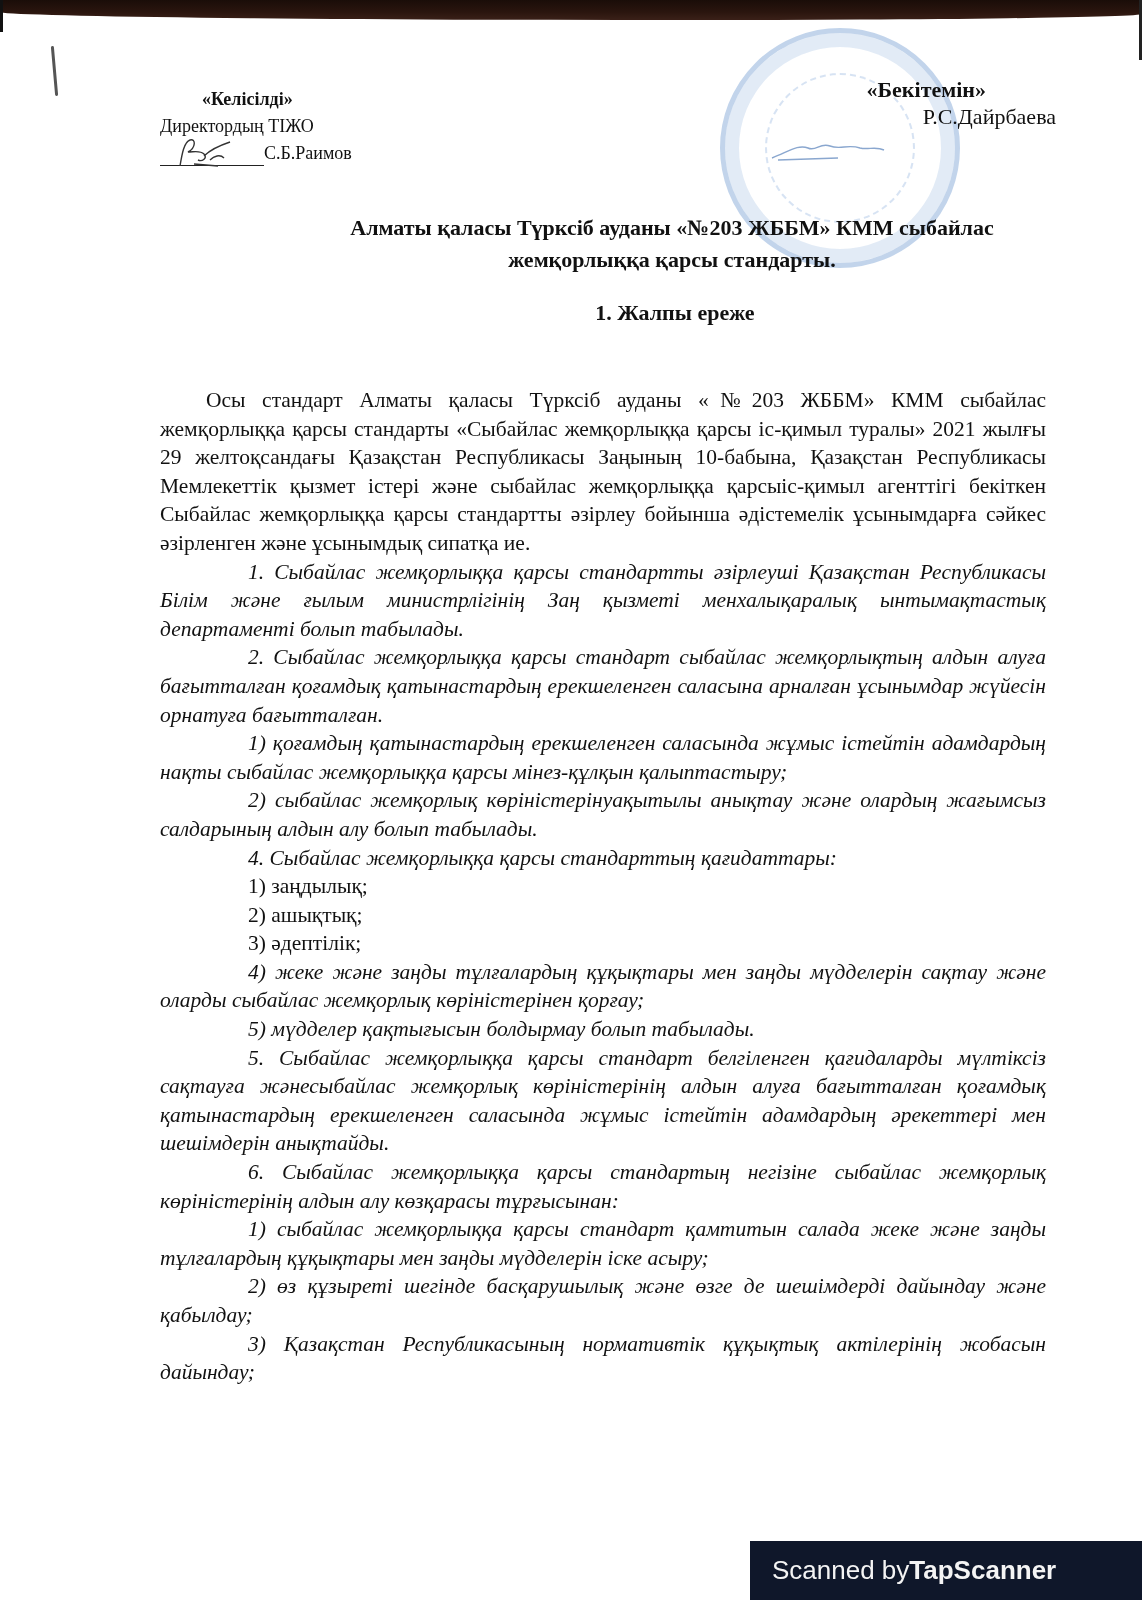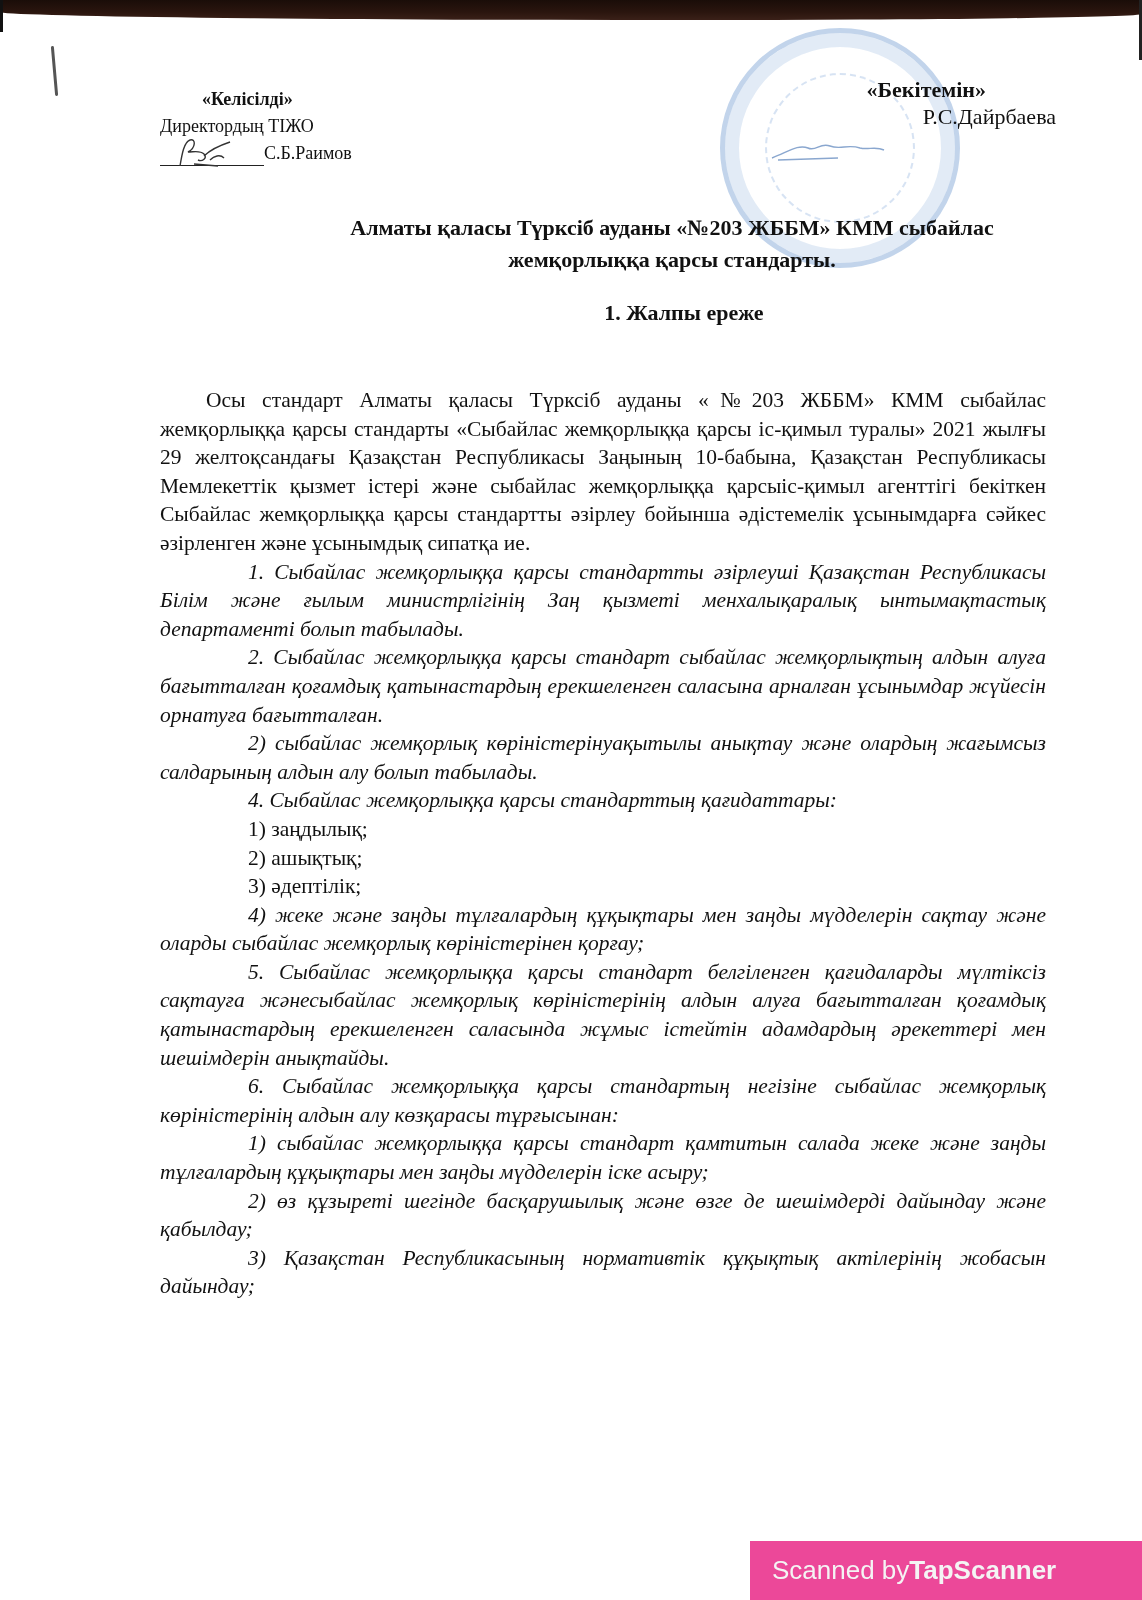--- a/index.html
+++ b/index.html
@@ -41,36 +41,36 @@
     .approval-right .title { font-weight: bold; padding-right: 72px; }
     .approval-right .name { padding-right: 2px; }
     .signature-right { position: absolute; left: 90px; top: 58px; width: 120px; height: 30px; }
 
     .doc-title {
       position: absolute; left: 160px; top: 212px; width: 900px;
       text-align: center; font-weight: bold; font-size: 22px; line-height: 32px;
       padding-left: 124px;
     }
     .section-heading {
-      position: absolute; left: 172px; top: 300px; width: 900px;
+      position: absolute; left: 163px; top: 300px; width: 900px;
       text-align: center; font-weight: bold; font-size: 22px; padding-left: 124px;
     }
 
     .body-text {
       position: absolute; left: 160px; top: 362px; width: 886px;
       font-size: 21.5px; line-height: 28.6px; text-align: justify; margin-top: 24px;
     }
     .body-text p { margin: 0; }
     .indent { text-indent: 46px; }
     .indent-deep { text-indent: 88px; font-style: italic; }
     .item { padding-left: 88px; text-indent: 0; }
 
     .scanner-badge {
       position: absolute; left: 750px; top: 1541px; width: 392px; height: 59px;
-      background: #ec4899; color: #f4f4f4;
+      background: #0f172a; color: #f4f4f4;
       font-family: "Liberation Sans", "DejaVu Sans", sans-serif;
       font-size: 26px; display: flex; align-items: center; padding-left: 22px;
     }
     .scanner-badge b { font-weight: bold; margin-left: 0; }
   </style>
 </head>
 <body>
 
 <div class="top-shadow"></div>
 <div class="left-shadow"></div>
@@ -104,26 +104,28 @@
   <div>Алматы қаласы Түрксіб ауданы «№203 ЖББМ» КММ сыбайлас</div>
   <div>жемқорлыққа қарсы стандарты.</div>
 </div>
 
 <div class="section-heading">1. Жалпы ереже</div>
 
 <div class="body-text">
   <p class="indent">Осы стандарт Алматы қаласы Түрксіб ауданы «№203 ЖББМ» КММ сыбайлас жемқорлыққа қарсы стандарты «Сыбайлас жемқорлыққа қарсы іс-қимыл туралы» 2021 жылғы 29 желтоқсандағы Қазақстан Республикасы Заңының 10-бабына, Қазақстан Республикасы Мемлекеттік қызмет істері және сыбайлас жемқорлыққа қарсыіс-қимыл агенттігі бекіткен Сыбайлас жемқорлыққа қарсы стандартты әзірлеу бойынша әдістемелік ұсынымдарға сәйкес әзірленген және ұсынымдық сипатқа ие.</p>
   <p class="indent-deep">1. Сыбайлас жемқорлыққа қарсы стандартты әзірлеуші Қазақстан Республикасы Білім және ғылым министрлігінің Заң қызметі менхалықаралық ынтымақтастық департаменті болып табылады.</p>
   <p class="indent-deep">2. Сыбайлас жемқорлыққа қарсы стандарт сыбайлас жемқорлықтың алдын алуға бағытталған қоғамдық қатынастардың ерекшеленген саласына арналған ұсынымдар жүйесін орнатуға бағытталған.</p>
+  <p class="indent-deep">1) қоғамдың қатынастардың ерекшеленген саласында жұмыс істейтін адамдардың нақты сыбайлас жемқорлыққа қарсы мінез-құлқын қалыптастыру;</p>
   <p class="indent-deep">2) сыбайлас жемқорлық көріністерінуақытылы анықтау және олардың жағымсыз салдарының алдын алу болып табылады.</p>
   <p class="indent-deep">4. Сыбайлас жемқорлыққа қарсы стандарттың қағидаттары:</p>
   <p class="item">1) заңдылық;</p>
   <p class="item">2) ашықтық;</p>
   <p class="item">3) әдептілік;</p>
   <p class="indent-deep">4) жеке және заңды тұлғалардың құқықтары мен заңды мүдделерін сақтау және оларды сыбайлас жемқорлық көріністерінен қорғау;</p>
+  <p class="indent-deep">5) мүдделер қақтығысын болдырмау болып табылады.</p>
   <p class="indent-deep">5. Сыбайлас жемқорлыққа қарсы стандарт белгіленген қағидаларды мүлтіксіз сақтауға жәнесыбайлас жемқорлық көріністерінің алдын алуға бағытталған қоғамдық қатынастардың ерекшеленген саласында жұмыс істейтін адамдардың әрекеттері мен шешімдерін анықтайды.</p>
   <p class="indent-deep">6. Сыбайлас жемқорлыққа қарсы стандартың негізіне сыбайлас жемқорлық көріністерінің алдын алу көзқарасы тұрғысынан:</p>
   <p class="indent-deep">1) сыбайлас жемқорлыққа қарсы стандарт қамтитын салада жеке және заңды тұлғалардың құқықтары мен заңды мүдделерін іске асыру;</p>
   <p class="indent-deep">2) өз құзыреті шегінде басқарушылық және өзге де шешімдерді дайындау және қабылдау;</p>
   <p class="indent-deep">3) Қазақстан Республикасының нормативтік құқықтық актілерінің жобасын дайындау;</p>
 </div>
 
 <div class="scanner-badge">
   <span>Scanned by</span>
   <b>TapScanner</b>

